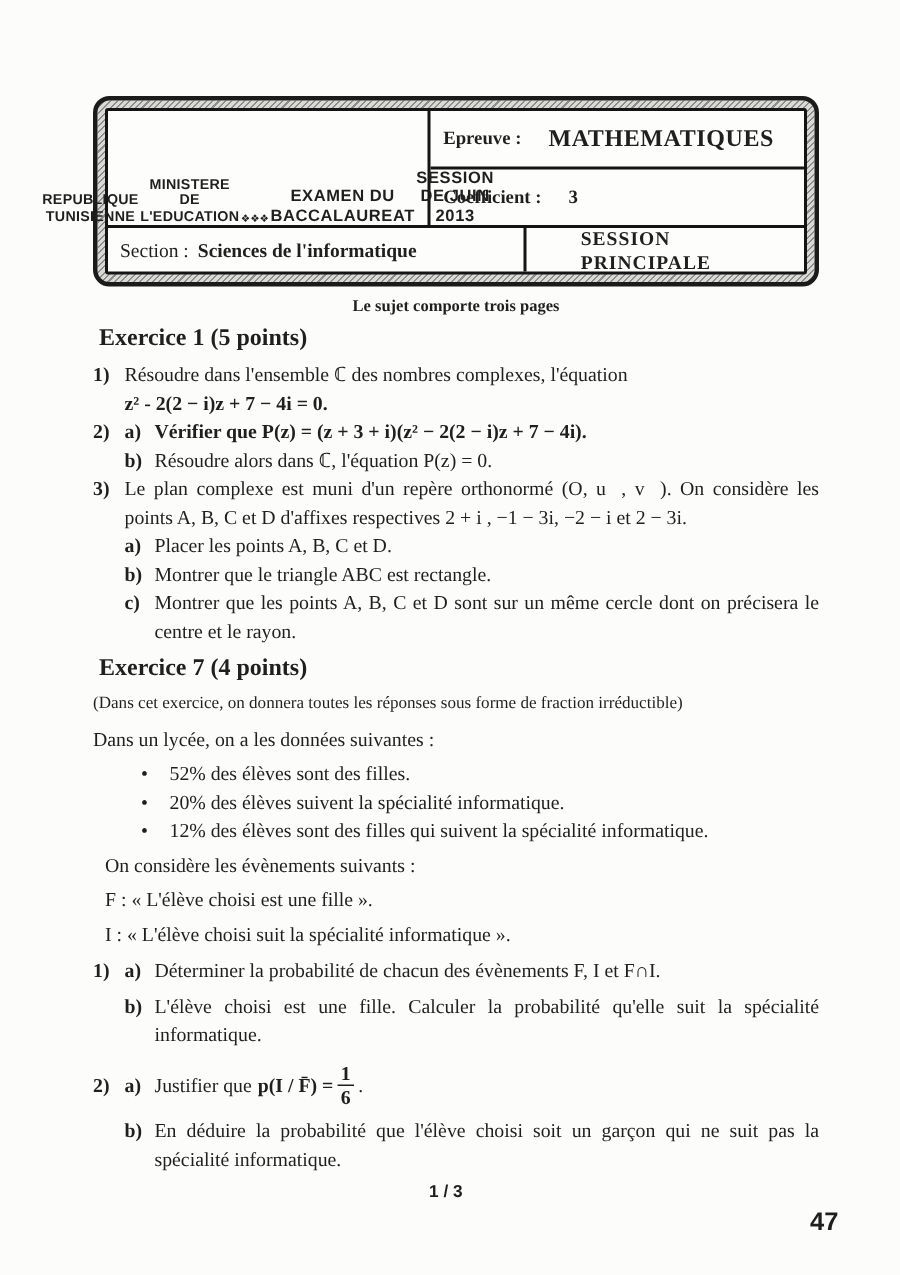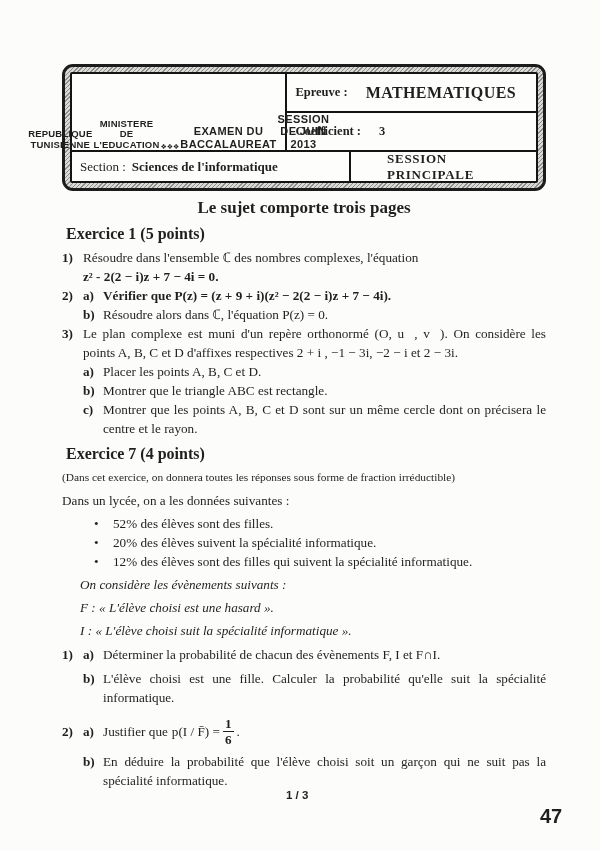--- a/index.html
+++ b/index.html
@@ -31,44 +31,44 @@
   .lbl{font-size:12.5px;font-weight:bold;}
   .val{font-weight:bold;font-size:12.5px;}
   .val.big{font-size:16px;letter-spacing:.4px;}
   .hdr-row2{display:flex;height:29px;}
   .sec-cell{width:58%;border-right:2px solid #141414;display:flex;align-items:center;padding-left:8px;gap:6px;}
   .sec-cell .lbl{font-weight:normal;font-size:13px;}
   .sec-cell .val{font-size:13px;}
   .ses-cell{flex:1;display:flex;align-items:center;justify-content:center;font-weight:bold;font-size:13px;letter-spacing:.7px;padding-left:36px;}
 
   
-  .notice{text-align:center;font-weight:bold;font-size:17px;margin-top:7px;}
+  .notice{text-align:center;font-weight:bold;font-size:11px;margin-top:7px;}
   .ex-title{font-weight:bold;font-size:16px;margin:7px 0 5px 4px;}
   .bodytxt{font-size:13.2px;line-height:19px;}
   .item{display:flex;}
   .inum{width:21px;flex:none;font-weight:bold;}
   .inum.narrow{width:20px;}
   .itext{flex:1;}
   .eq{font-weight:bold;}
   .just{text-align:justify;}
   .p{margin:4px 0;}
-  .ind{margin-left:18px;font-style:italic;}
+  .ind{margin-left:8px;}
   .bullets{margin:2px 0 3px 32px;}
   .bullet{display:flex;}
   .bullet::before{content:"\2022";width:19px;flex:none;}
   .mt{margin-top:5px;}
   .fr-line{display:flex;align-items:center;margin:9px 0 5px;}
   .fr-line .gap{width:4px;flex:none;}
   .frac{display:inline-flex;flex-direction:column;align-items:center;margin:0 3px;font-weight:bold;line-height:15px;}
   .fden{border-top:1.4px solid #1f1f1f;padding:0 2px;}
-  .eqb{font-weight:normal;}
+  .eqb{font-weight:bold;}
 
   
   .page-num{position:absolute;left:286px;top:789px;font-weight:bold;font-size:11.5px;font-family:"Liberation Sans",sans-serif;}
-  .corner-num{position:absolute;left:540px;top:805px;font-weight:bold;font-size:20px;font-family:"Liberation Sans",sans-serif;}
+  .corner-num{position:absolute;left:540px;top:805px;font-weight:bold;font-size:17px;font-family:"Liberation Sans",sans-serif;}
 </style>
 </head>
 <body>
 
 <div class="page">
   <div class="doc">
 
     <div class="hdr-outer">
       <div class="hdr-inner">
         <div class="hdr-row1">
@@ -111,21 +111,21 @@
           <div>Résoudre dans l'ensemble ℂ des nombres complexes, l'équation</div>
           <div class="eq">z² - 2(2 − i)z + 7 − 4i = 0.</div>
         </div>
       </div>
 
       <div class="item">
         <span class="inum">2)</span>
         <div class="itext">
           <div class="item">
             <span class="inum narrow">a)</span>
-            <div class="itext eq">Vérifier que P(z) = (z + 9 + i)(z² − 2(2 − i)z + 7 − 4i).</div>
+            <div class="itext eq">Vérifier que P(z) = (z + 3 + i)(z² − 2(2 − i)z + 7 − 4i).</div>
           </div>
           <div class="item">
             <span class="inum narrow">b)</span>
             <div class="itext">Résoudre alors dans ℂ, l'équation P(z) = 0.</div>
           </div>
         </div>
       </div>
 
       <div class="item">
         <span class="inum">3)</span>
@@ -153,21 +153,21 @@
       <div class="p" style="font-size:11.4px;">(Dans cet exercice, on donnera toutes les réponses sous forme de fraction irréductible)</div>
       <div class="p">Dans un lycée, on a les données suivantes :</div>
 
       <div class="bullets">
         <div class="bullet">52% des élèves sont des filles.</div>
         <div class="bullet">20% des élèves suivent la spécialité informatique.</div>
         <div class="bullet">12% des élèves sont des filles qui suivent la spécialité informatique.</div>
       </div>
 
       <div class="p ind">On considère les évènements suivants :</div>
-      <div class="p ind">F : « L'élève choisi est une hasard ».</div>
+      <div class="p ind">F : « L'élève choisi est une fille ».</div>
       <div class="p ind">I :  « L'élève choisi suit la spécialité informatique ».</div>
 
       <div class="item mt">
         <span class="inum">1)</span>
         <span class="inum narrow">a)</span>
         <div class="itext">Déterminer la probabilité de chacun des évènements F, I et F∩I.</div>
       </div>
       <div class="item mt" style="margin-left:21px;">
         <span class="inum narrow">b)</span>
         <div class="itext just">L'élève choisi est une fille. Calculer la probabilité qu'elle suit la spécialité informatique.</div>

